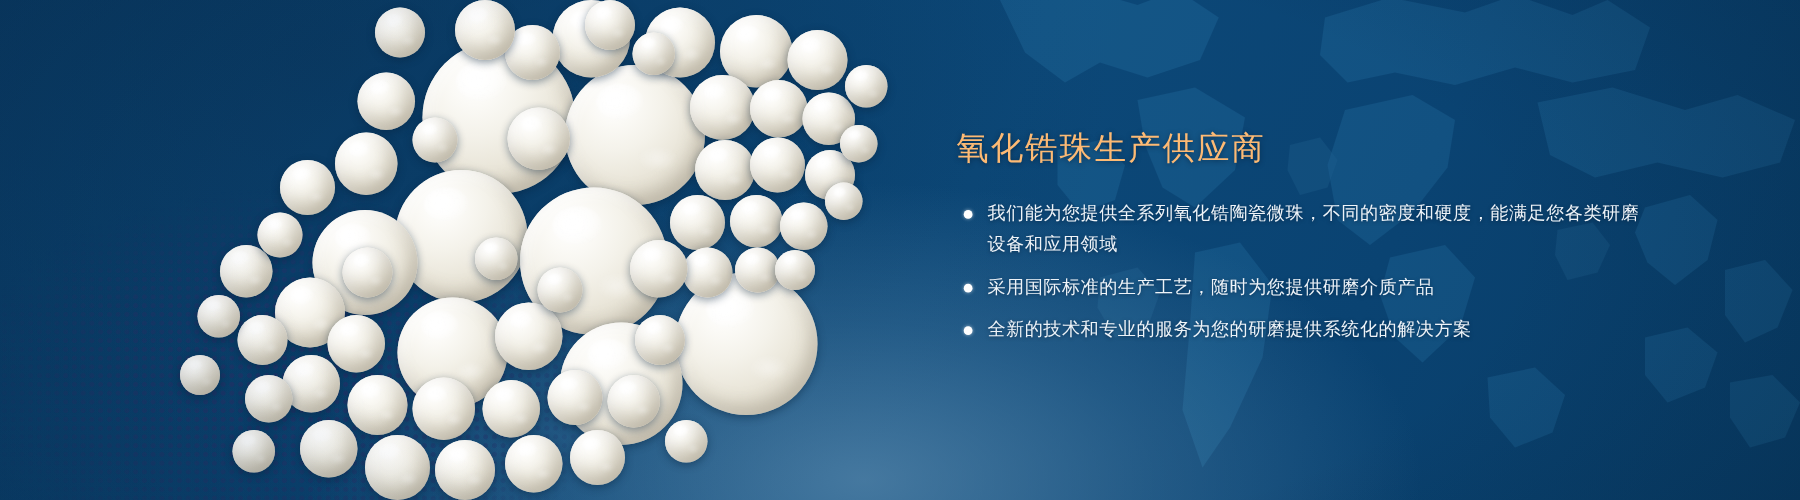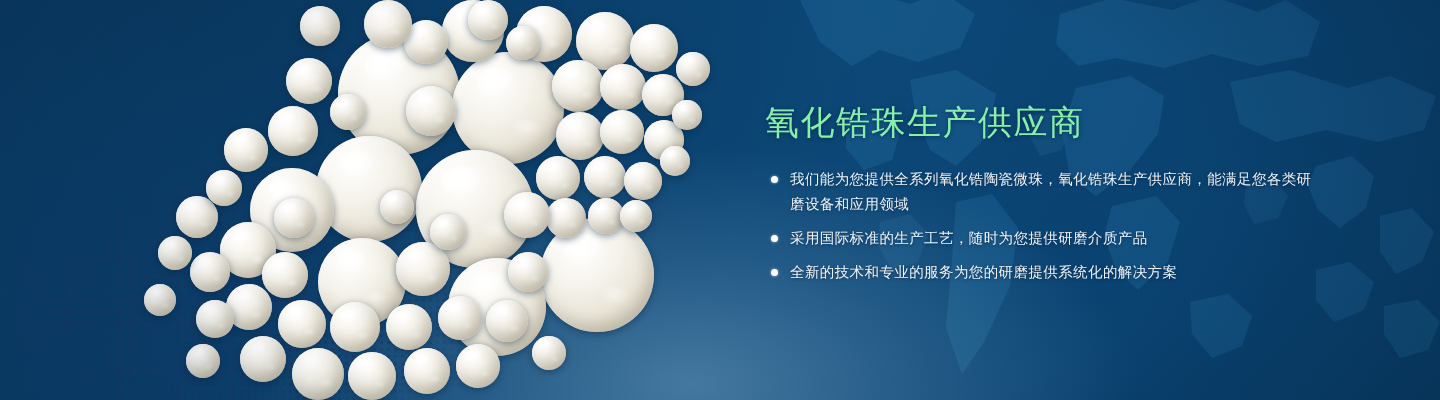--- a/index.html
+++ b/index.html
@@ -87,24 +87,24 @@
   }
 
   
   .copy{
     position:absolute;
     left:762px; top:104px;
     width:560px;
   }
   .headline{
     margin:0 0 26px 3px;
-    font-size:34px;
+    font-size:26px;
     font-weight:400;
     letter-spacing:1.5px;
-    color:#86efac;
+    color:#fdba74;
     text-shadow:0 1px 4px rgba(2,22,44,.55);
     line-height:1.1;
     white-space:nowrap;
   }
   .bullets{
     list-style:none;
     margin:0;
     padding:0;
   }
   .bullet{
@@ -230,21 +230,21 @@
     <div class="bead" style="left:532px;top:336px;width:34px;height:34px;"></div>
   </div>
 
   <div class="bg-vignette"></div>
 
   <div class="copy">
     <h1 class="headline">氧化锆珠生产供应商</h1>
     <ul class="bullets">
       <li class="bullet">
         <span class="dot"></span>
-        <span>我们能为您提供全系列氧化锆陶瓷微珠，氧化锆珠生产供应商，能满足您各类研磨设备和应用领域</span>
+        <span>我们能为您提供全系列氧化锆陶瓷微珠，不同的密度和硬度，能满足您各类研磨设备和应用领域</span>
       </li>
       <li class="bullet">
         <span class="dot"></span>
         <span>采用国际标准的生产工艺，随时为您提供研磨介质产品</span>
       </li>
       <li class="bullet">
         <span class="dot"></span>
         <span>全新的技术和专业的服务为您的研磨提供系统化的解决方案</span>
       </li>
     </ul>

